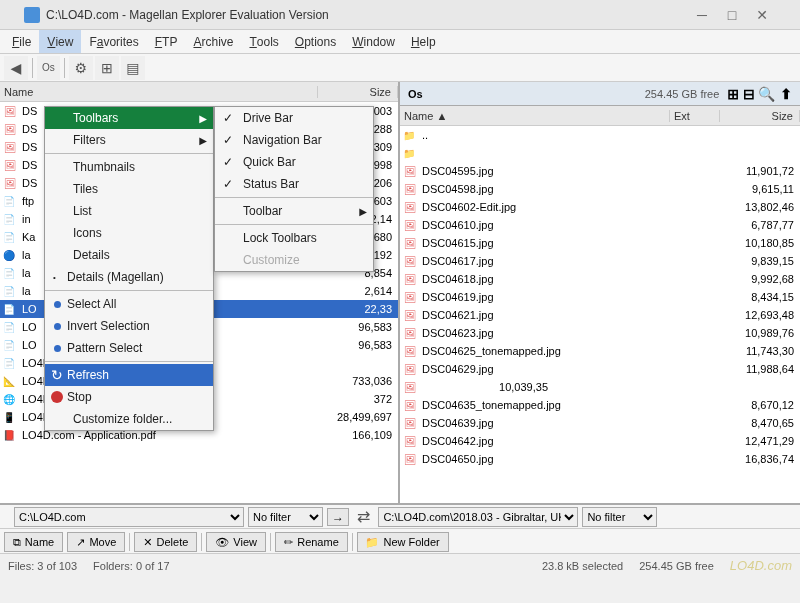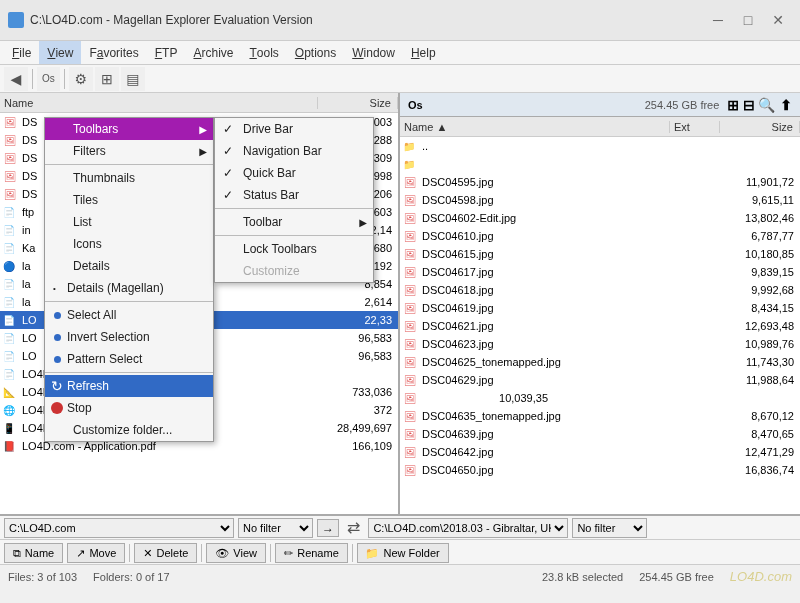--- a/index.html
+++ b/index.html
@@ -1,24 +1,24 @@
 <!DOCTYPE html>
 <html><head>
   <meta charset="utf-8">
   <style>
     * { margin: 0; padding: 0; box-sizing: border-box; }
     body { font-family: 'Segoe UI', Tahoma, sans-serif; font-size: 12px; background: #f0f0f0; width: 800px; height: 603px; overflow: hidden; }
     
     
     .title-bar {
       background: #e8e8e8;
-      height: 41px;
-      display: flex;
-      align-items: center;
-      padding: 0 8px;
+      height: 30px;
+      display: flex;
+      align-items: center;
+      padding: 0 24px;
       border-bottom: 1px solid #ccc;
       font-size: 12px;
     }
     .title-bar-icon { width: 16px; height: 16px; margin-right: 6px; background: #4a90d9; border-radius: 2px; display: inline-block; }
     .title-bar-text { flex: 1; font-size: 12px; color: #333; }
     .title-bar-buttons { display: flex; gap: 2px; }
     .title-btn { width: 28px; height: 22px; display: flex; align-items: center; justify-content: center; cursor: pointer; font-size: 14px; color: #666; border: none; background: transparent; }
 
     
     .menu-bar {
@@ -132,21 +132,21 @@
     
     .bottom-area {
       height: 50px;
       background: #f5f5f5;
       border-top: 2px solid #aaa;
     }
     .path-bar {
       display: flex;
       align-items: center;
       height: 24px;
-      padding: 0 4px;
+      padding: 0 14px;
       gap: 4px;
       border-bottom: 1px solid #ccc;
     }
     .path-btn { width: 22px; height: 18px; border: 1px solid #aaa; background: #e8e8e8; cursor: pointer; font-size: 11px; display: flex; align-items: center; justify-content: center; }
 
     
     .action-bar {
       display: flex;
       align-items: center;
       height: 26px;
@@ -195,21 +195,21 @@
       height: 22px;
       display: flex;
       align-items: center;
       padding: 0 8px 0 28px;
       cursor: pointer;
       font-size: 12px;
       color: #222;
       position: relative;
     }
     .view-menu-item:hover, .view-menu-item.highlighted { background: #316ac5; color: white; }
-    .view-menu-item.highlighted { background: #a21caf; color: white; }
+    .view-menu-item.highlighted { background: #15803d; color: white; }
     .view-menu-item .arrow { position: absolute; right: 6px; font-size: 10px; }
     .view-menu-sep { height: 1px; background: #bbb; margin: 2px 0; }
 
     
     .toolbars-menu {
       position: absolute;
       top: 24px;
       left: 214px;
       background: #f5f5f5;
       border: 1px solid #999;

